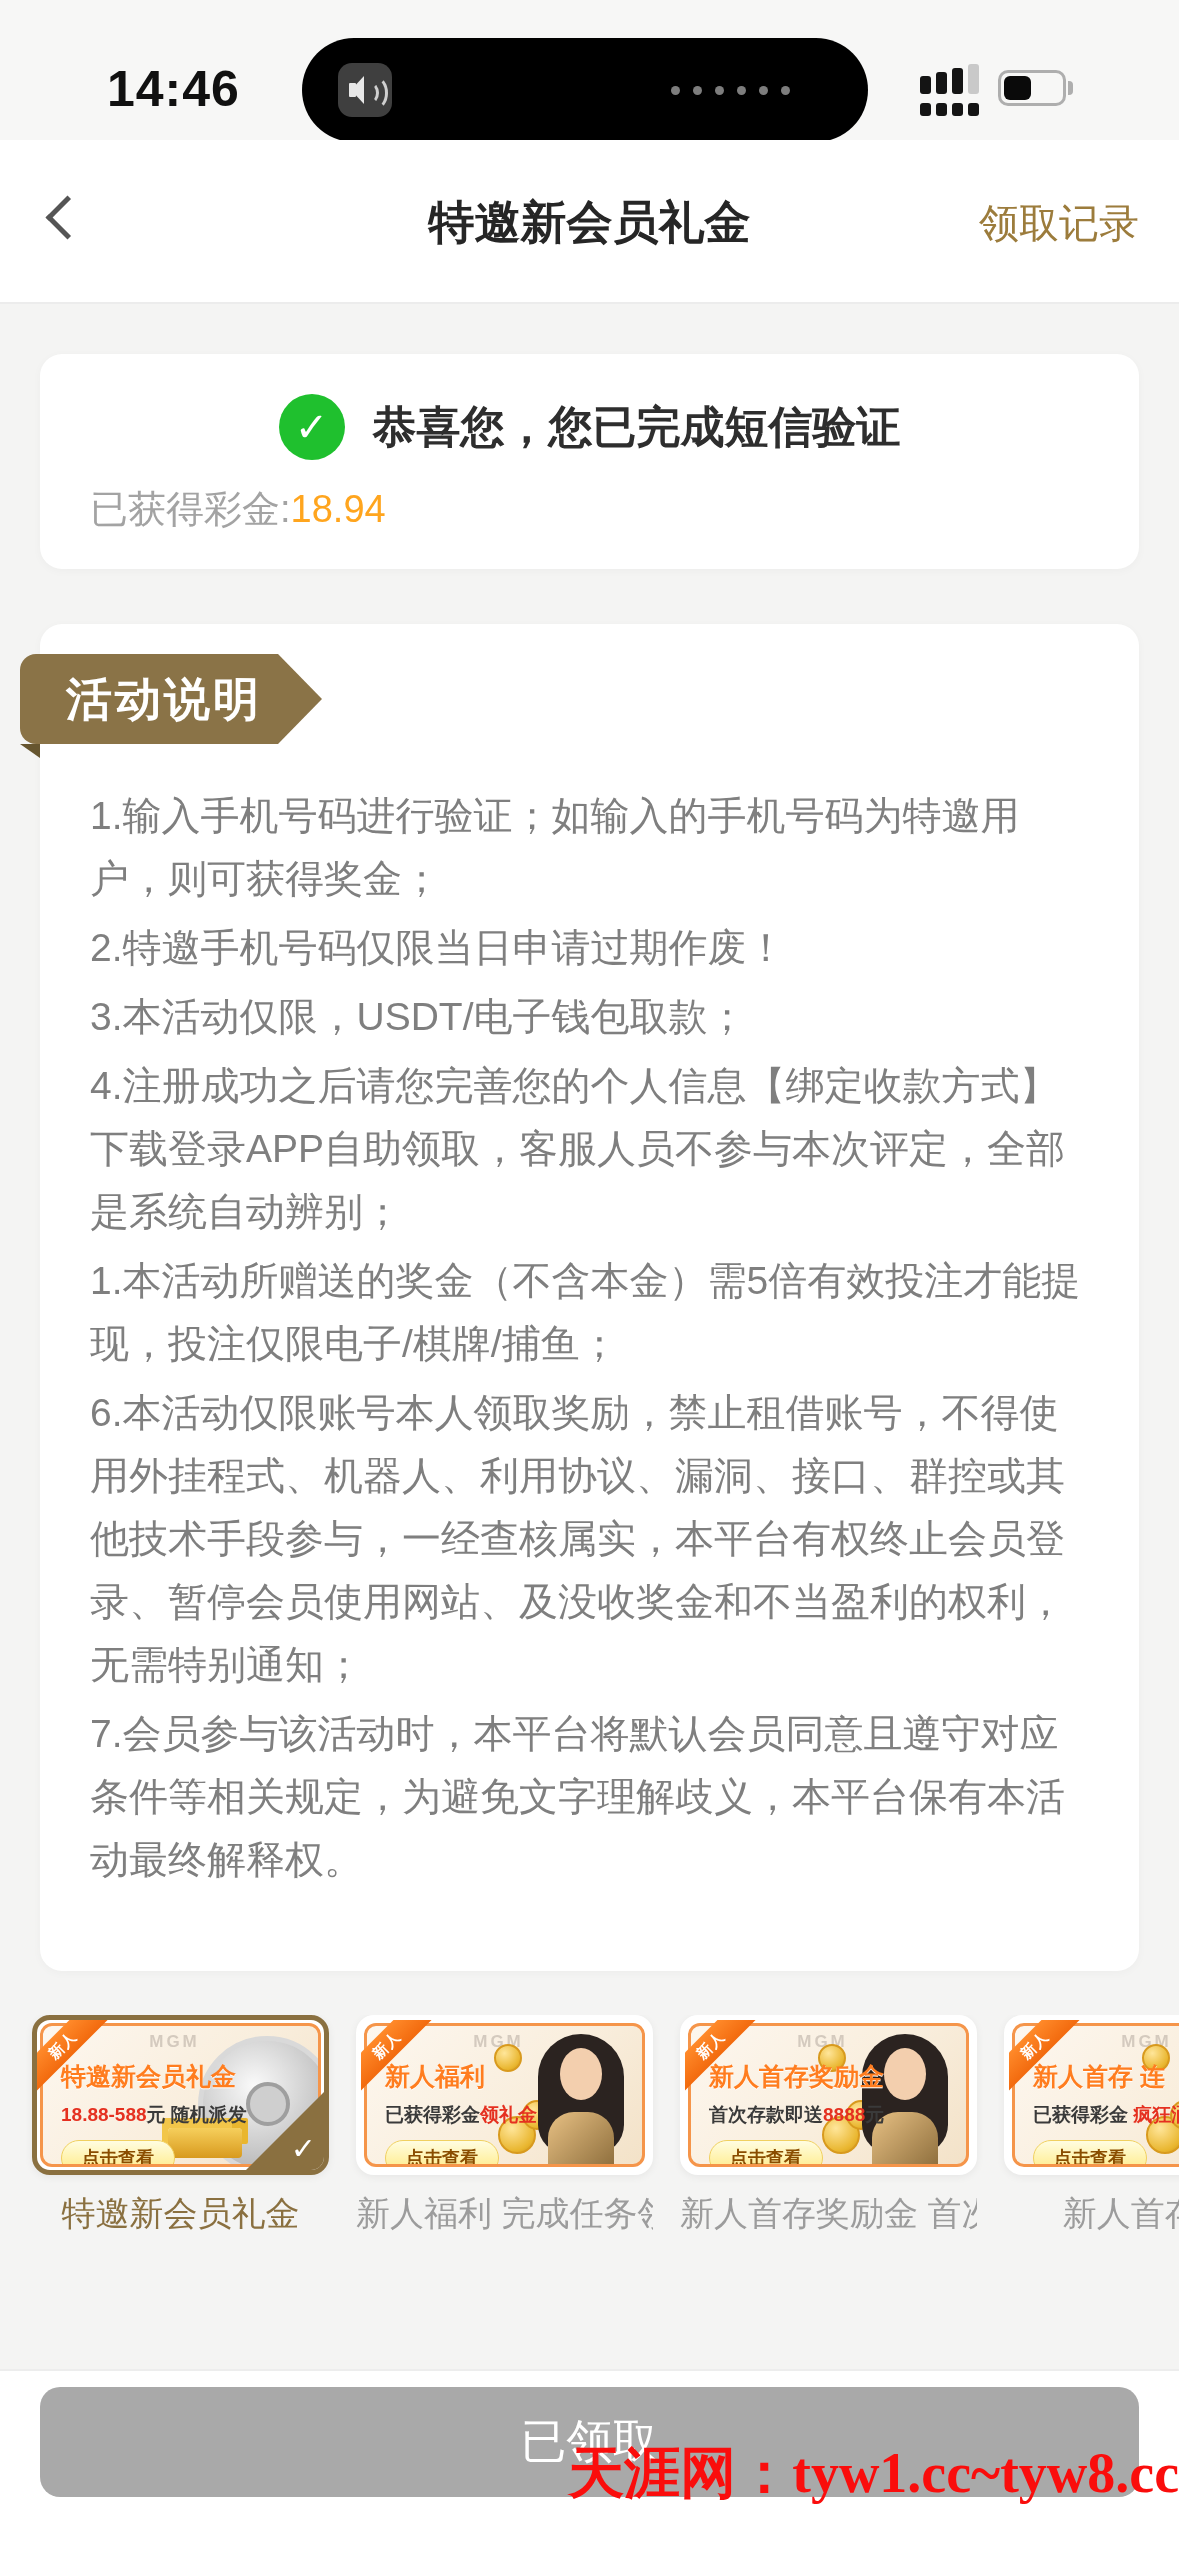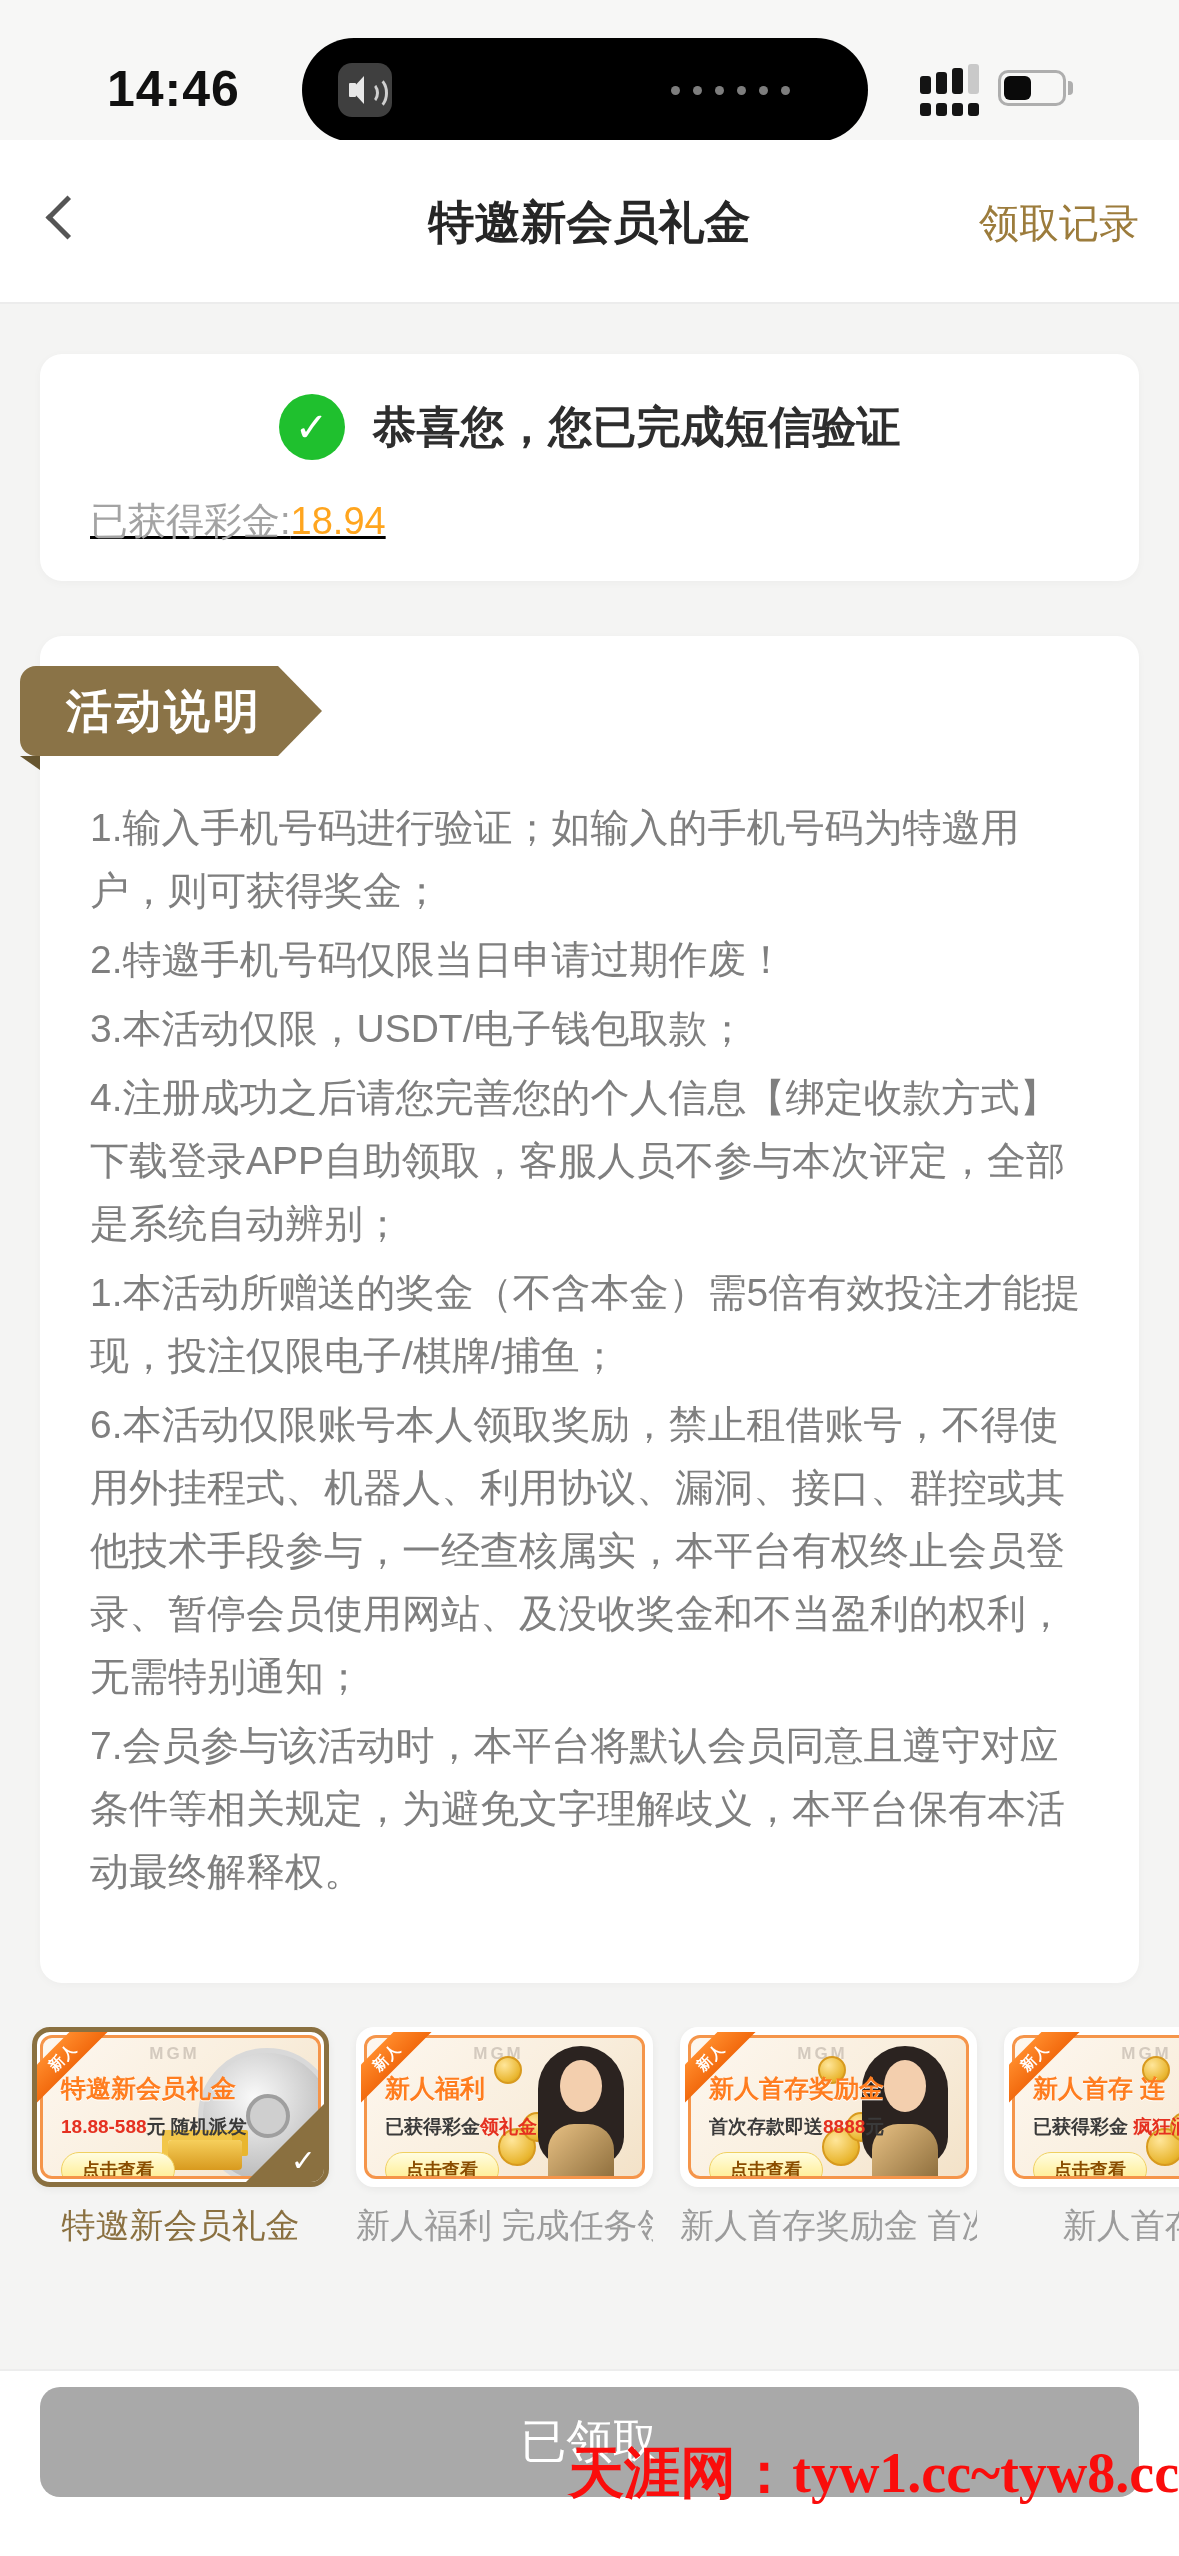--- a/index.html
+++ b/index.html
@@ -44,21 +44,21 @@
   .nav-link{position:absolute;right:40px;top:56px;font-size:40px;color:#9c7c3c;cursor:pointer;}
 
   
   .content{position:relative;height:2065px;overflow:hidden;}
   .card{background:#fff;border-radius:22px;margin:0 40px;box-shadow:0 2px 10px rgba(0,0,0,0.03);}
 
   .result-card{margin-top:50px;padding:40px 50px 34px 50px;}
   .result-row{display:flex;align-items:center;justify-content:center;gap:28px;}
   .check-circle{width:66px;height:66px;border-radius:50%;background:#1fc02e;color:#fff;display:flex;align-items:center;justify-content:center;font-size:40px;font-weight:700;flex:0 0 auto;}
   .result-heading{font-size:44px;font-weight:600;color:#2e2e2e;}
-  .bonus-row{margin-top:36px;font-size:38px;text-decoration:underline;}
+  .bonus-row{margin-top:24px;font-size:38px;}
   .bonus-label{color:#a3a3a3;}
   .bonus-value{color:#ffa51e;}
 
   .activity-card{position:relative;margin-top:55px;padding:160px 46px 74px 50px;}
   .ribbon{position:absolute;left:-20px;top:30px;height:90px;width:258px;background:#8a7347;border-radius:16px 0 0 16px;}
   .ribbon-arrow{position:absolute;right:-44px;top:0;width:0;height:0;border-top:45px solid transparent;border-bottom:45px solid transparent;border-left:44px solid #8a7347;}
   .ribbon-fold{position:absolute;left:0;top:90px;width:0;height:0;border-right:20px solid #66552f;border-bottom:14px solid transparent;}
   .ribbon-text{position:absolute;left:46px;top:0;line-height:90px;font-size:46px;font-weight:600;color:#fff;letter-spacing:3px;}
   .rules p{margin:0 0 6px 0;font-size:39px;line-height:63px;color:#7f7f7f;text-align:left;}
 

